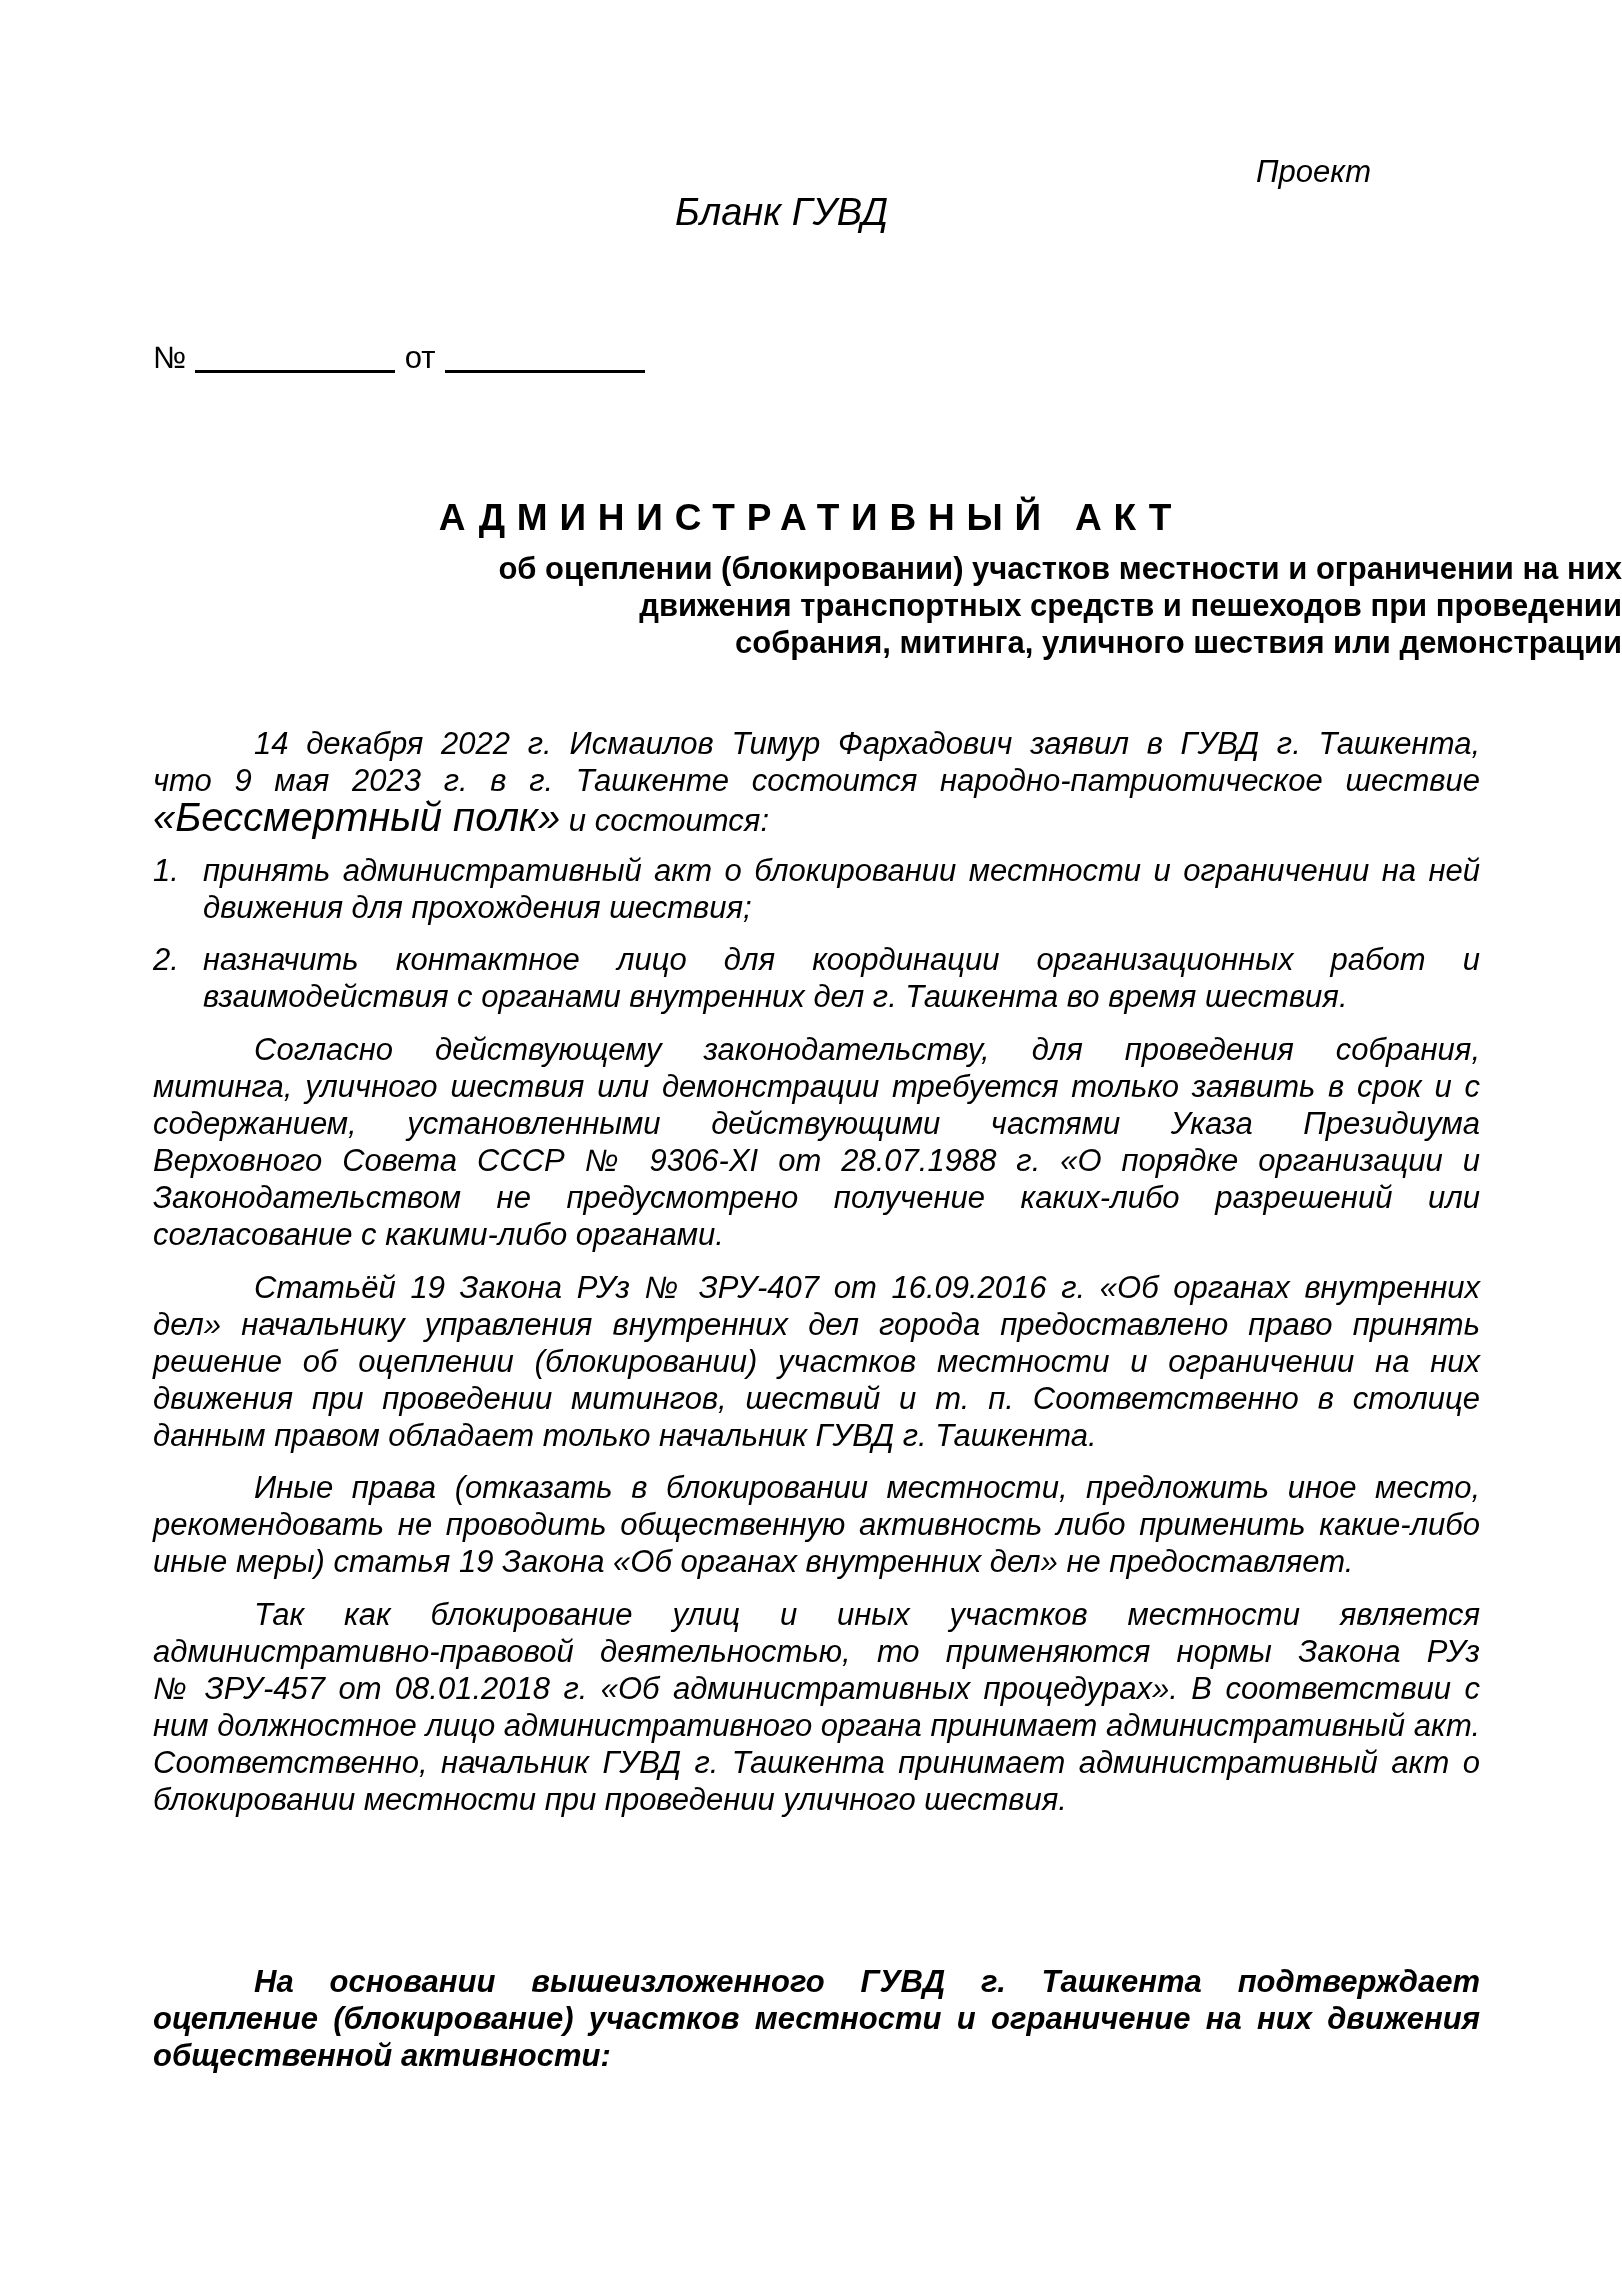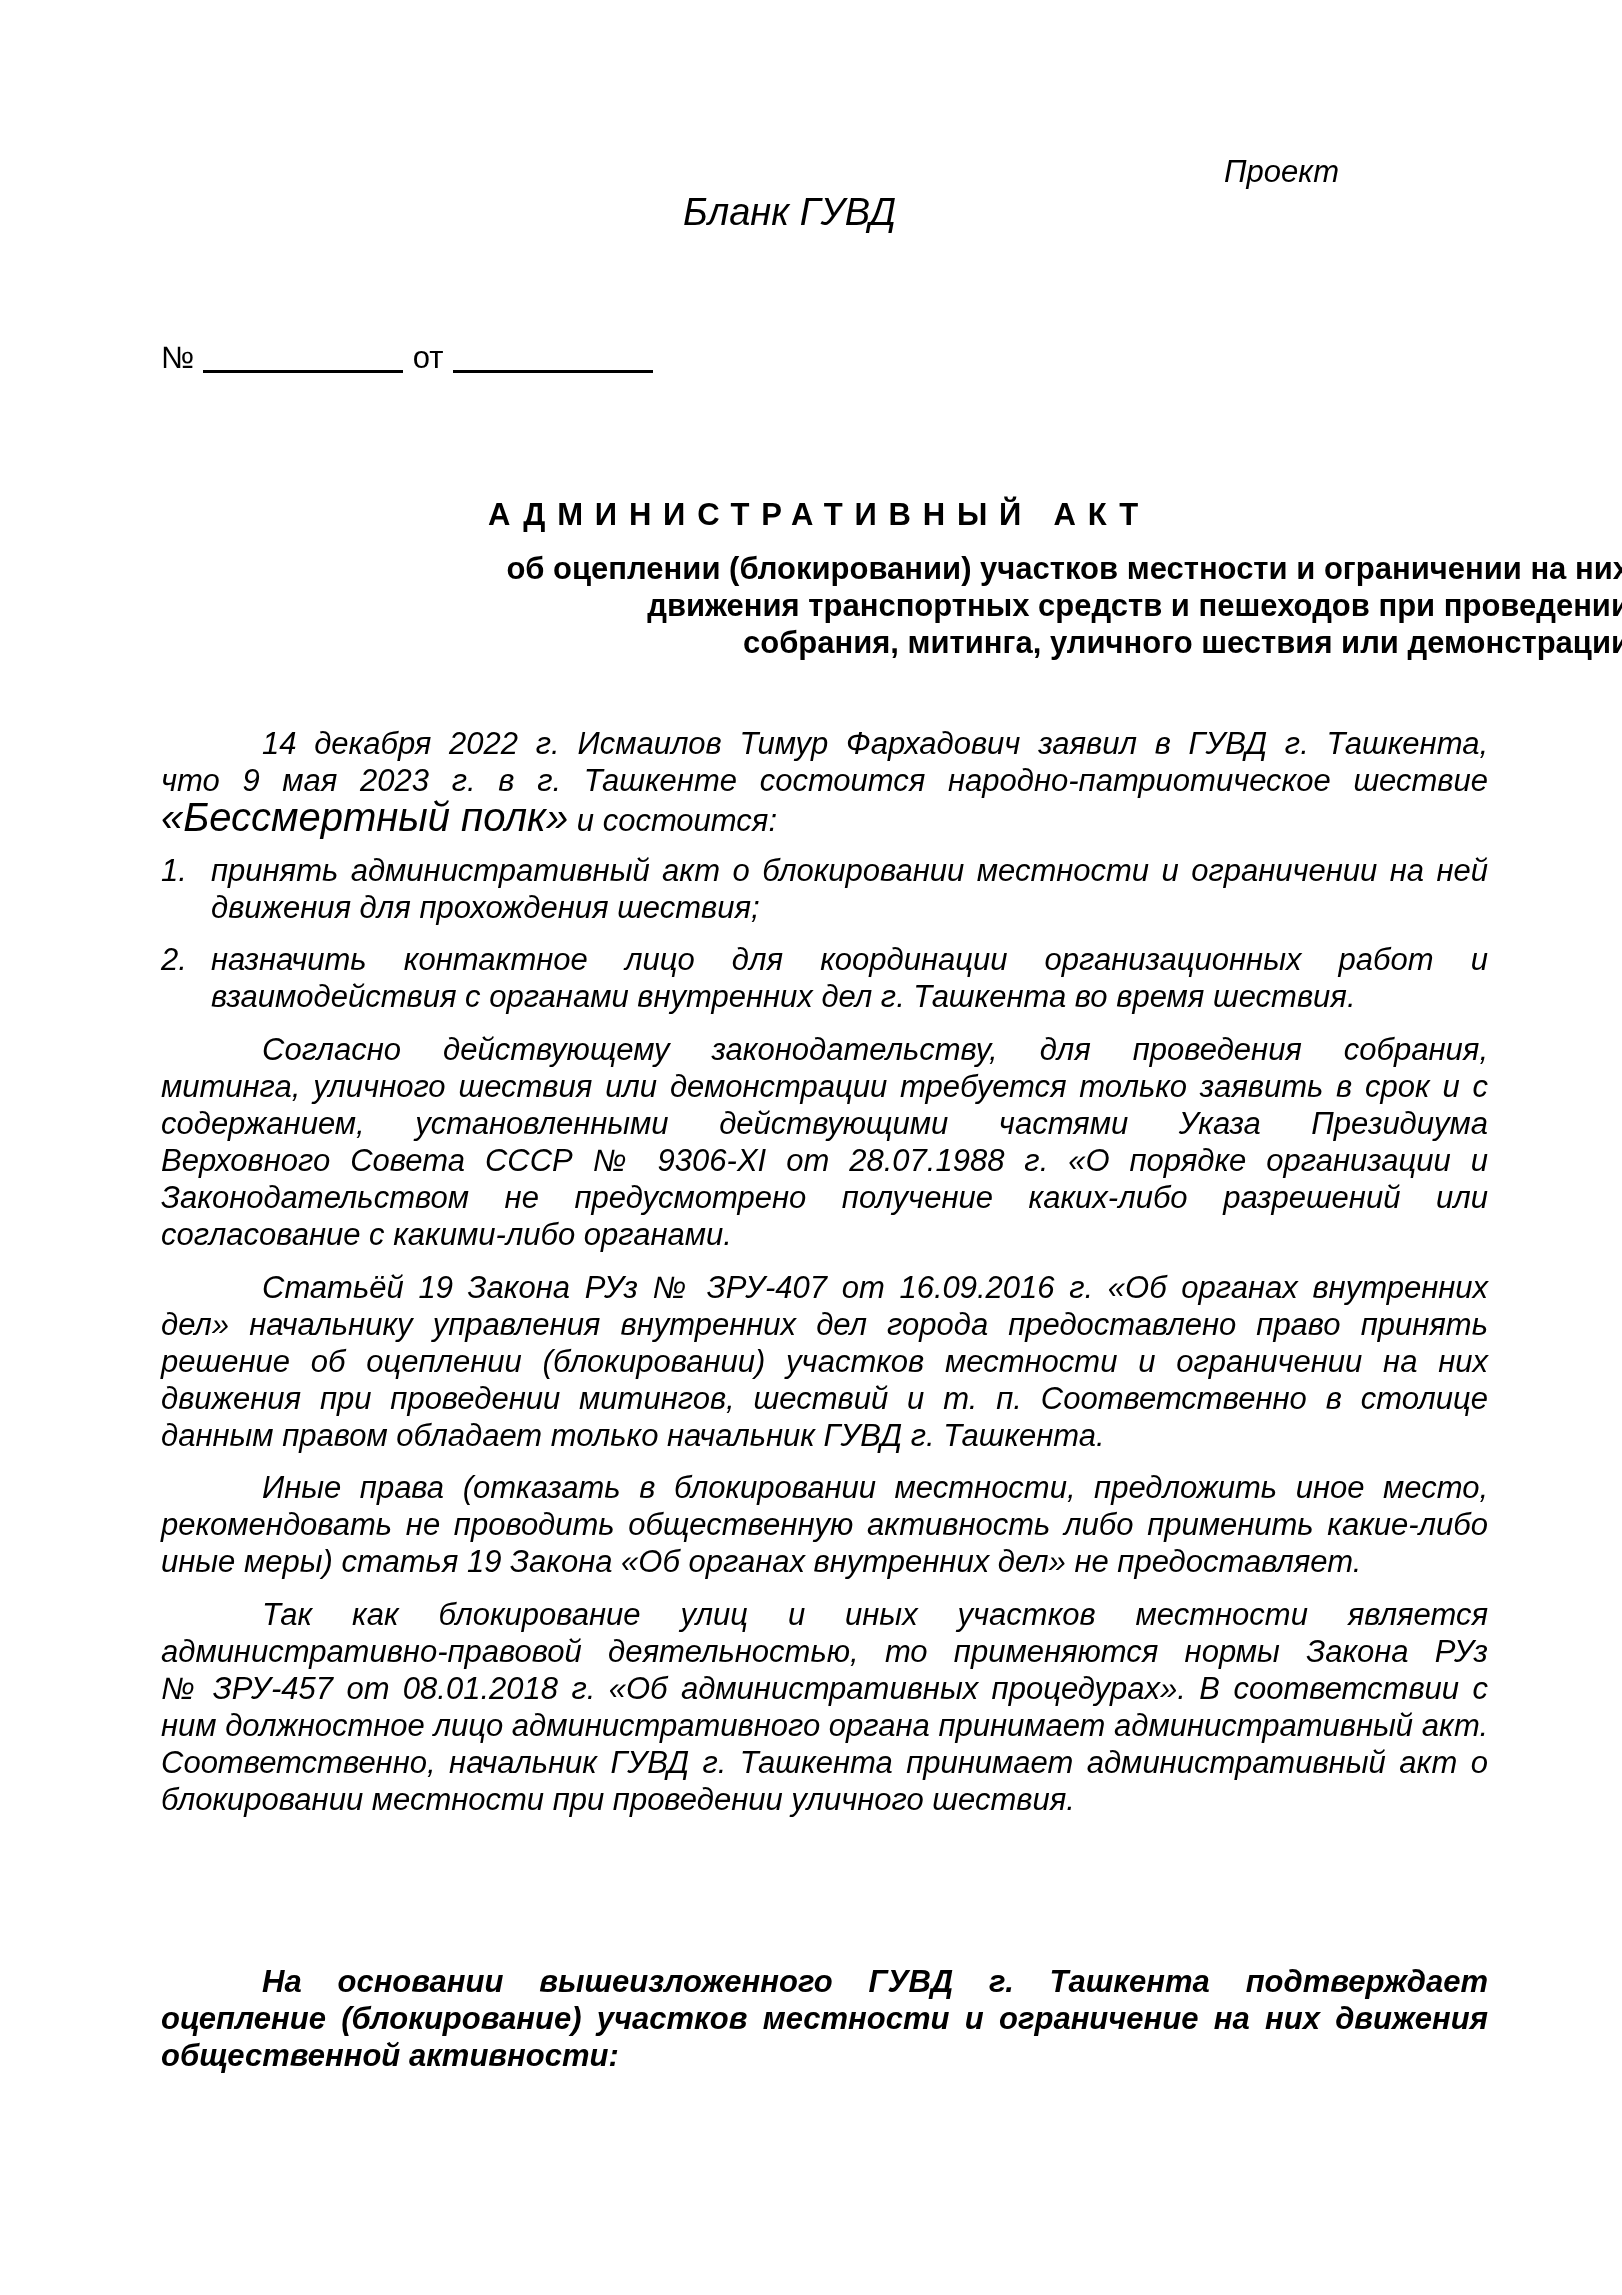--- a/index.html
+++ b/index.html
@@ -1,24 +1,24 @@
 <!DOCTYPE html>
 <html style="font-size:10.5px"><head>
   <meta charset="utf-8">
   <style>
     html, body { margin: 0; padding: 0; background: #ffffff; }
     body { width: 1622px; height: 2295px; position: relative; overflow: hidden;
            font-family: "Liberation Sans", sans-serif; color: #000; }
-    .page { position: absolute; left: 8px; top: 0; width: 1476px; height: 2295px; }
+    .page { position: absolute; left: 0; top: 0; width: 1476px; height: 2295px; padding-left: 40px; }
     .proekt { position: absolute; right: 145px; top: 154px; font-style: italic; font-size: 31px; }
     .blank { position: absolute; left: 0; width: 1622px; top: 191px; text-align: center; font-style: italic; font-size: 38px; }
     .blank span { display: inline-block; margin-left: -59px; }
     .numline { position: absolute; left: 153px; top: 340px; font-size: 31px; display: flex; align-items: flex-end; }
     .blankline { display: inline-block; width: 200px; border-bottom: 3.9px solid #000; height: 26px; margin: 0 9.2px 2.6px 9.2px; }
-    .title { position: absolute; left: 0; width: 1622px; top: 497px; text-align: center; font-weight: bold; font-size: 31px; letter-spacing: 11.8px; }
+    .title { position: absolute; left: 0; width: 1622px; top: 497px; text-align: center; font-weight: bold; font-size: 37px; letter-spacing: 11.8px; }
     .subtitle { position: absolute; left: 0; width: 1622px; top: 550px; text-align: right; font-weight: bold; font-size: 31px; line-height: 37px; }
     .subtitle div { margin-left: -26px; }
     .body { position: absolute; left: 153px; width: 1327px; font-size: 31px; line-height: 37px; font-style: italic; }
     .line { display: block; text-align: justify; text-align-last: justify; white-space: nowrap; height: 37px; }
     .line.last { text-align-last: left; }
     .line.indent { padding-left: 101px; }
     .para { margin-bottom: 15.7px; }
     .list-item { position: relative; padding-left: 50px; margin-bottom: 15.7px; }
     .list-num { position: absolute; left: 0; top: 0; }
     .bold { font-weight: bold; }

